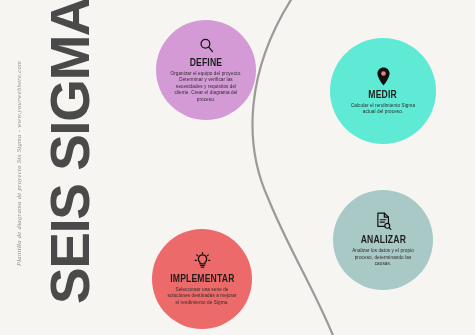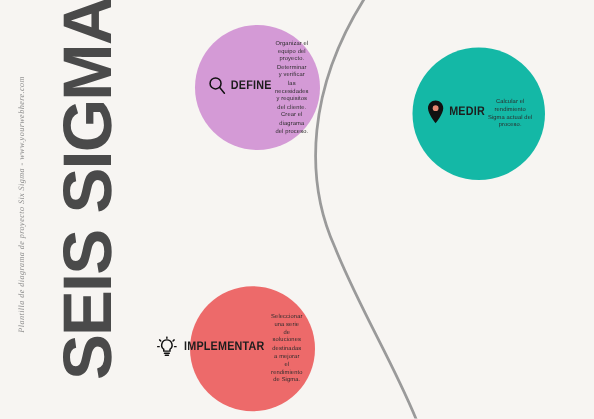--- a/index.html
+++ b/index.html
@@ -66,21 +66,21 @@
     width: 475px; height: 335px;
     pointer-events: none;
   }
 
   
   .node {
     position: absolute;
     border-radius: 50%;
     box-sizing: border-box;
     display: flex;
-    flex-direction: row;
+    flex-direction: column;
     align-items: center;
     justify-content: center;
     text-align: center;
     padding: 0 10px;
   }
   .node .ico {
     display: block;
     line-height: 0;
     margin-bottom: 3px;
   }
@@ -97,24 +97,24 @@
   .node .desc {
     font-family: "Liberation Sans", sans-serif;
     font-size: 4.6px;
     line-height: 6.4px;
     color: #2b2b2b;
     letter-spacing: 0.1px;
     max-width: 86%;
   }
 
   #node-define      { left: 156px; top: 20px;  width: 100px; height: 100px; background: #d49ad6; }
-  #node-medir       { left: 330px; top: 38px;  width: 106px; height: 106px; background: #14b8a6; }
+  #node-medir       { left: 330px; top: 38px;  width: 106px; height: 106px; background: #5eead4; }
   #node-consolidar  { left: 203px; top: 124px; width: 96px;  height: 96px;  background: #e3d177; }
   #node-analizar    { left: 333px; top: 190px; width: 100px; height: 100px; background: #a8c9c6; }
-  #node-implementar { left: 152px; top: 229px; width: 100px; height: 100px; background: #ed6a6a; justify-content: flex-end; }
+  #node-implementar { left: 152px; top: 229px; width: 100px; height: 100px; background: #ed6a6a; }
 
   #node-define .desc      { max-width: 72px; }
   #node-medir .desc       { max-width: 76px; }
   #node-consolidar .desc  { max-width: 66px; }
   #node-analizar .desc    { max-width: 68px; }
   #node-implementar .desc { max-width: 70px; }
 
   
   .logo-box {
     position: absolute;
@@ -168,20 +168,34 @@
       <svg width="17" height="19" viewBox="0 0 24 28" fill="#111">
         <path d="M12 0.7c-5 0-9 4-9 9 0 6.8 9 17.6 9 17.6s9-10.8 9-17.6c0-5-4-9-9-9z"></path>
         <circle cx="12" cy="9.6" r="3.4" fill="#e68871"></circle>
       </svg>
     </span>
     <div class="ttl">MEDIR</div>
     <div class="desc">Calcular el rendimiento Sigma actual del proceso.</div>
   </div>
 
 
+  <div class="node" id="node-analizar">
+    <span class="ico">
+      <svg width="17" height="19" viewBox="0 0 24 27" fill="none" stroke="#111" stroke-width="1.7" stroke-linecap="round" stroke-linejoin="round">
+        <path d="M4 1.6h9.2L19 7.4v13.1H4z"></path>
+        <polyline points="13.2,1.6 13.2,7.4 19,7.4"></polyline>
+        <line x1="7.3" y1="11" x2="15.2" y2="11"></line>
+        <line x1="7.3" y1="14.4" x2="13.3" y2="14.4"></line>
+        <circle cx="17.4" cy="19.6" r="3.5" fill="#a8c9c6"></circle>
+        <line x1="19.9" y1="22.2" x2="22.4" y2="24.8"></line>
+      </svg>
+    </span>
+    <div class="ttl">ANALIZAR</div>
+    <div class="desc">Analizar los datos y el propio proceso, determinando las causas.</div>
+  </div>
 
   <div class="node" id="node-implementar">
     <span class="ico">
       <svg width="17" height="18" viewBox="0 0 24 26" fill="none" stroke="#111" stroke-width="1.7" stroke-linecap="round">
         <path d="M12 4.2a6 6 0 0 0-3.6 10.8v2.2h7.2v-2.2A6 6 0 0 0 12 4.2z"></path>
         <line x1="9.2" y1="19.6" x2="14.8" y2="19.6"></line>
         <line x1="10.2" y1="22" x2="13.8" y2="22"></line>
         <line x1="12" y1="0.8" x2="12" y2="2.4"></line>
         <line x1="3.6" y1="4.2" x2="4.9" y2="5.4"></line>
         <line x1="20.4" y1="4.2" x2="19.1" y2="5.4"></line>

